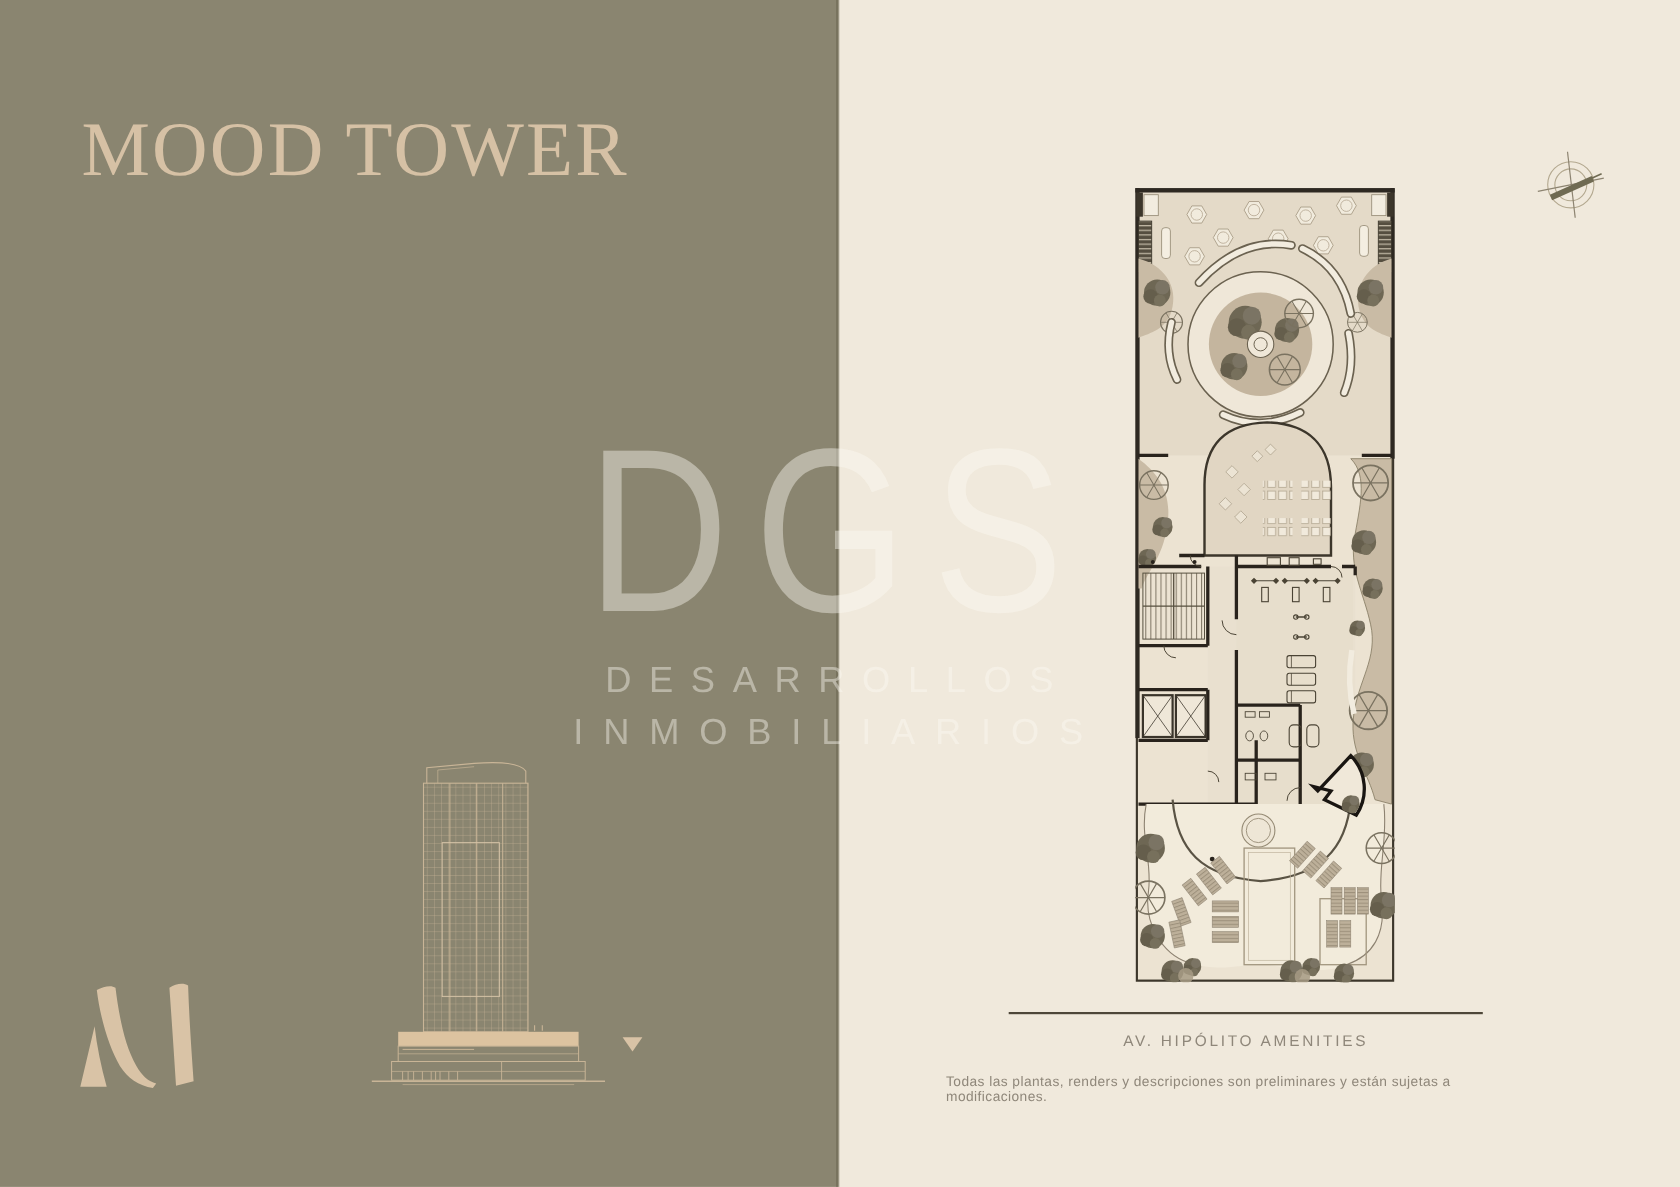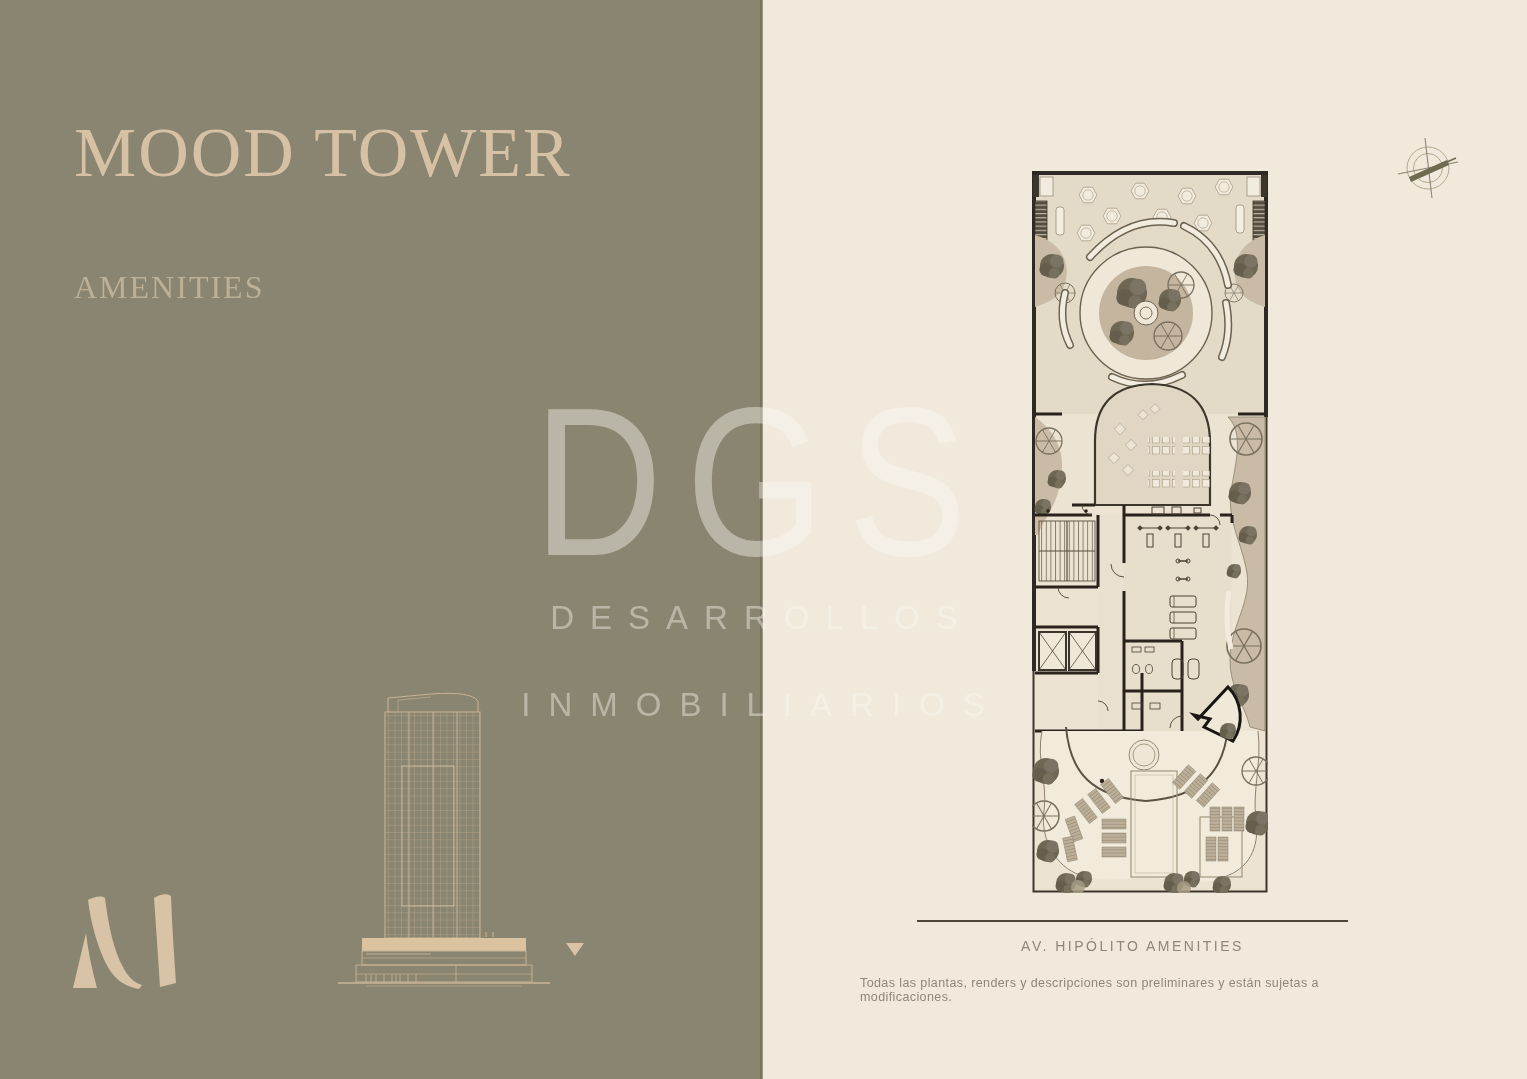--- a/index.html
+++ b/index.html
@@ -14,57 +14,56 @@
     --line-dark:#4e4739;
   }
   *{margin:0;padding:0;box-sizing:border-box;}
   html,body{width:1527px;height:1079px;overflow:hidden;}
   body{position:relative;font-family:"Liberation Sans",sans-serif;background:var(--right-bg);}
 
   .panel-left{position:absolute;left:0;top:0;width:762px;height:1079px;background:var(--left-bg);}
   .panel-right{position:absolute;left:762px;top:0;width:765px;height:1079px;background:var(--right-bg);}
   .divider{position:absolute;left:760px;top:0;width:3px;height:1079px;background:var(--divider);opacity:.65;}
 
-  .main-title{position:absolute;left:74px;top:118px;font-family:"Liberation Serif","DejaVu Serif",serif;
+  .main-title{position:absolute;left:74px;top:102px;font-family:"Liberation Serif","DejaVu Serif",serif;
     font-size:70px;font-weight:400;letter-spacing:2px;color:var(--title-color);line-height:1;}
   .subtitle{position:absolute;left:74px;top:266px;font-family:"Liberation Serif","DejaVu Serif",serif;
     font-size:32px;font-weight:400;letter-spacing:2px;color:var(--subtitle-color);line-height:42px;}
 
   .tower-wrap{position:absolute;left:336px;top:686px;width:216px;height:304px;}
   .floor-marker{position:absolute;left:566px;top:943px;width:0;height:0;
     border-left:9px solid transparent;border-right:9px solid transparent;border-top:13px solid var(--accent-beige);}
   .logo-wrap{position:absolute;left:68px;top:890px;width:120px;height:106px;}
 
   .watermark{position:absolute;left:762px;top:0;width:0;height:0;z-index:50;pointer-events:none;}
   .wm-acronym{position:absolute;top:376px;left:0;transform:translateX(-50%) scaleX(0.84);
     font-size:212px;line-height:1;font-weight:400;letter-spacing:28px;color:var(--watermark-color);white-space:nowrap;}
   .wm-line1{position:absolute;top:599px;left:0;transform:translateX(-50%);
     font-size:33px;letter-spacing:16px;color:var(--watermark-color);white-space:nowrap;}
   .wm-line2{position:absolute;top:646px;left:0;transform:translateX(-50%);
-    font-size:33px;letter-spacing:18px;color:var(--watermark-color);white-space:nowrap;margin-top:40px;}
+    font-size:33px;letter-spacing:18px;color:var(--watermark-color);white-space:nowrap;}
 
   .compass-wrap{position:absolute;left:1396px;top:134px;width:66px;height:66px;}
   .plan-wrap{position:absolute;left:1032px;top:171px;width:236px;height:722px;}
 
   .street-line{position:absolute;left:917px;top:920px;width:431px;height:2px;background:var(--line-dark);}
   .street-label{position:absolute;left:905px;top:938px;width:455px;text-align:center;
     font-size:14px;letter-spacing:2.5px;color:var(--text-muted);}
   .disclaimer{position:absolute;left:860px;top:976px;width:545px;
     font-size:12.5px;letter-spacing:.4px;color:var(--text-muted);}
 </style>
 </head>
 <body>
 
 <div class="panel-left"></div>
 <div class="panel-right"></div>
 <div class="divider"></div>
 
 <h1 class="main-title">MOOD TOWER</h1>
 <div class="subtitle">
-  <div>AMENITIES</div>
 </div>
 
 <div class="tower-wrap">
 <svg width="216" height="304" viewBox="0 0 216 304">
   <defs>
     <pattern id="fgrid" width="6.5" height="7.3" patternUnits="userSpaceOnUse">
       <path d="M0,0 H6.5 M0,0 V7.3" stroke="#c9b597" stroke-width="0.55" fill="none"></path>
     </pattern>
   </defs>
   <g>

